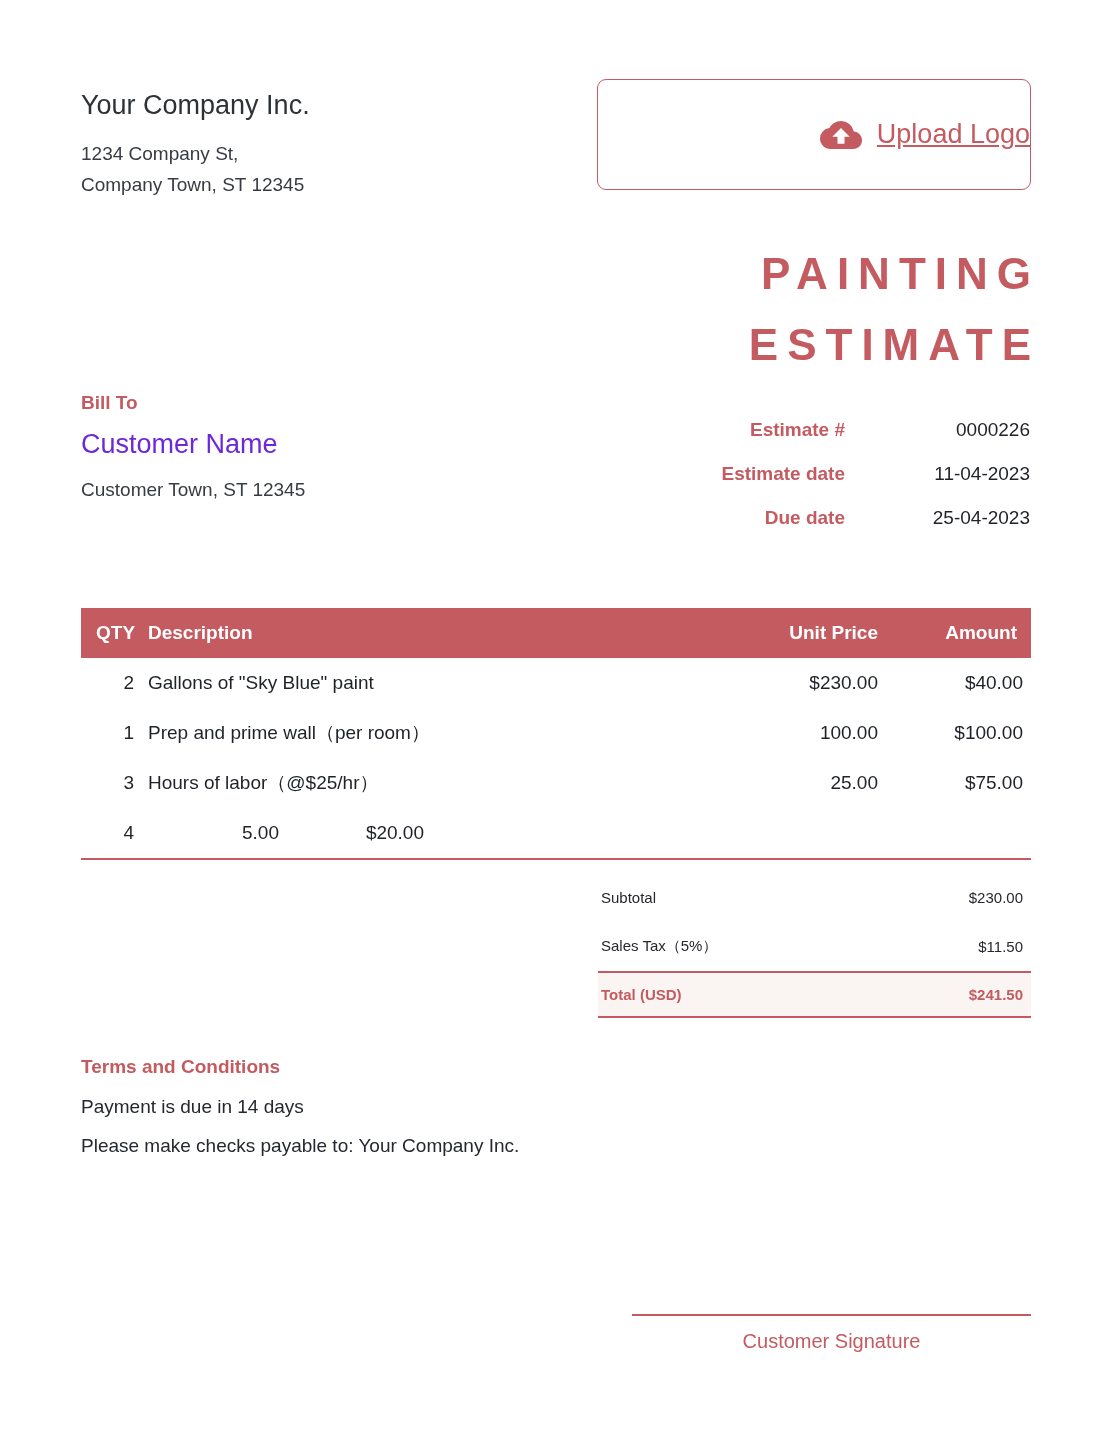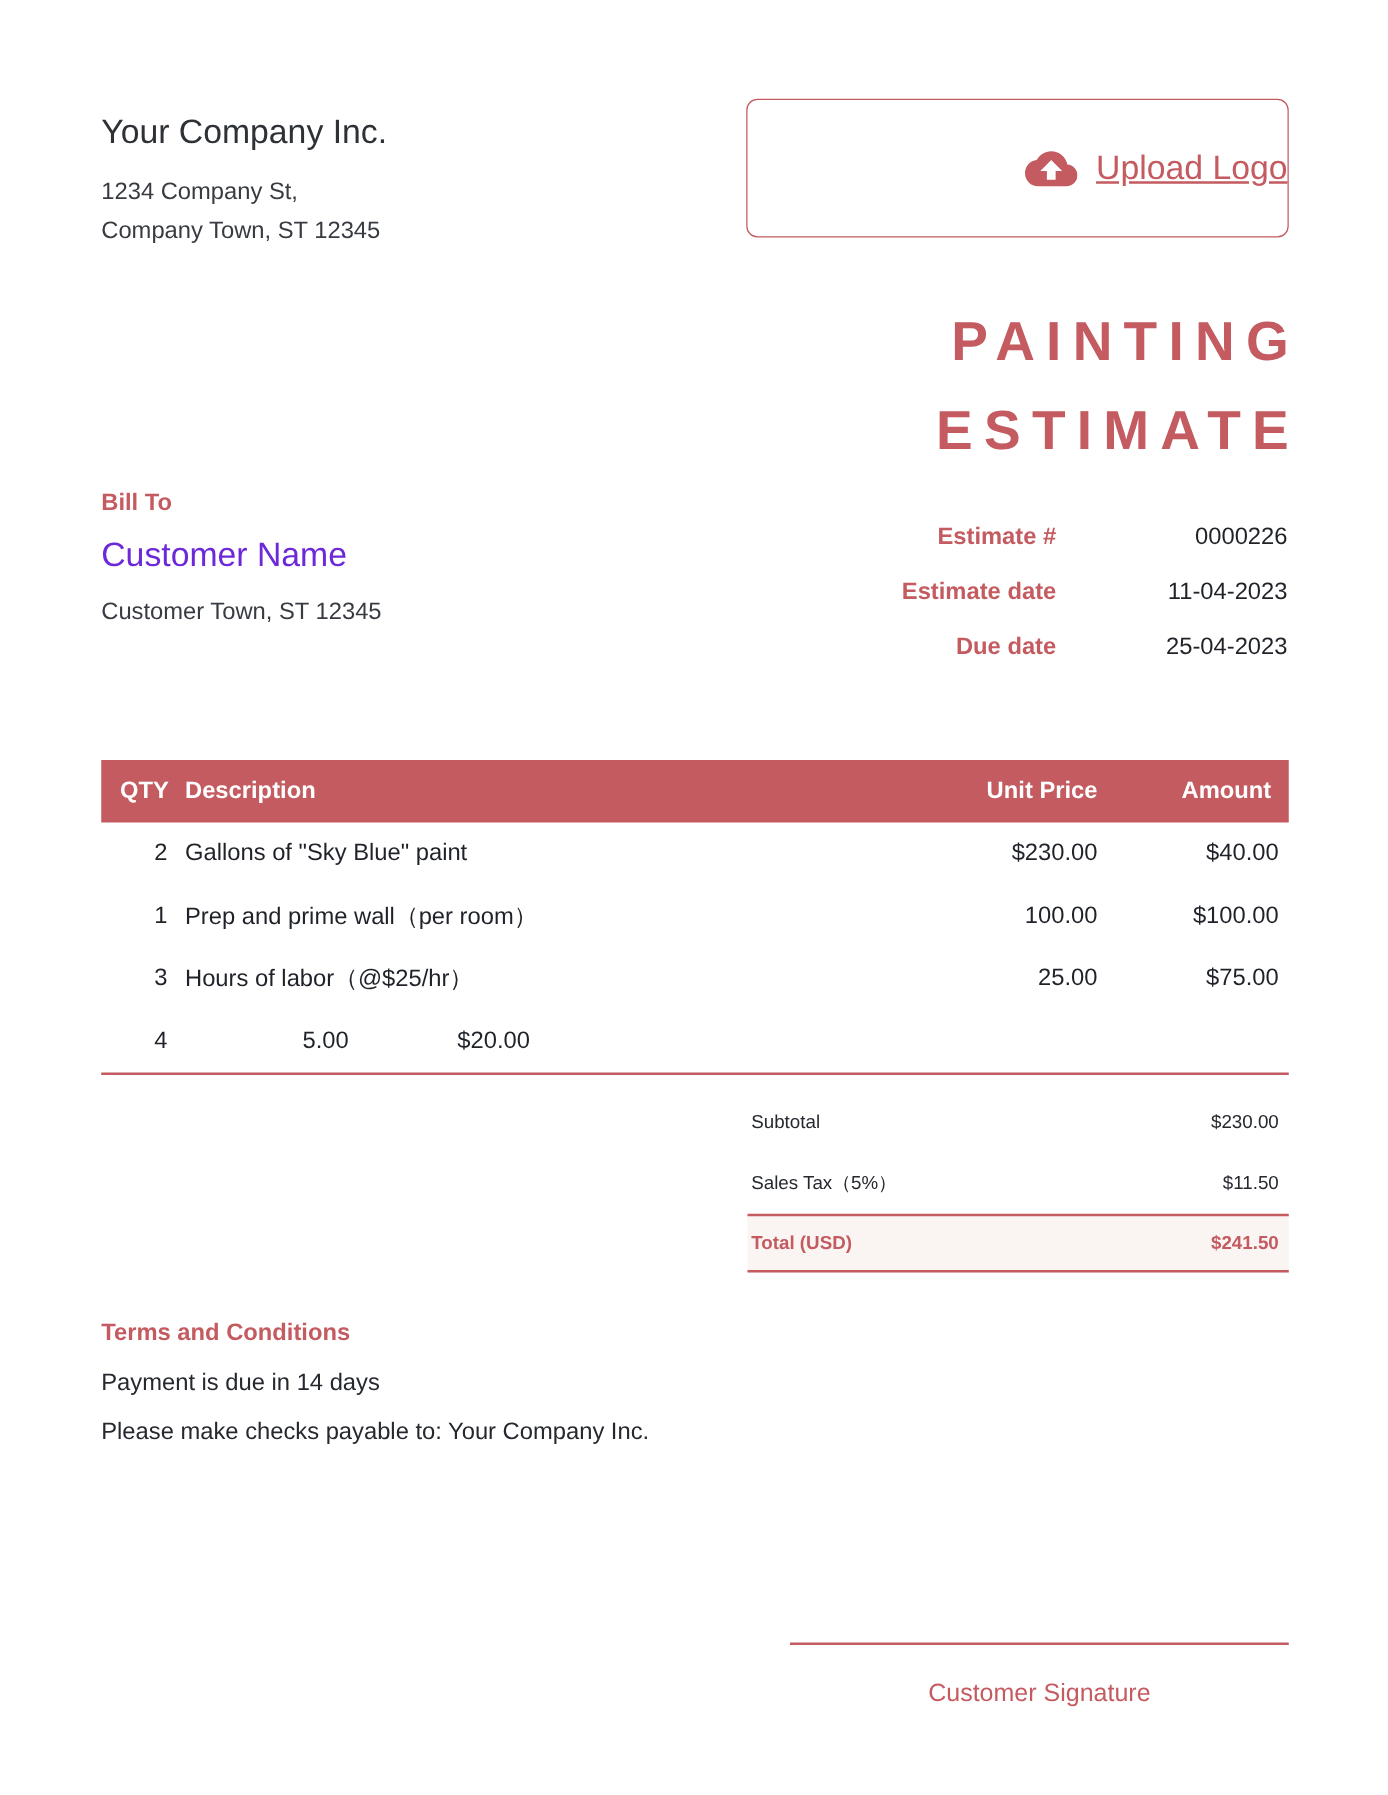--- a/index.html
+++ b/index.html
@@ -59,21 +59,21 @@
     height:47px; background:#faf5f3; border-top:2px solid #c45b60; border-bottom:2px solid #c45b60;
     font-weight:bold; color:#c45b60;
   }
   
   .terms { position:absolute; left:81px; top:1056px; }
   .terms-heading { font-size:19px; font-weight:bold; color:#c45b60; margin-bottom:18px; }
   .terms-line { font-size:19px; color:#25282e; margin-bottom:17px; }
   
   .signature { position:absolute; left:632px; top:1314px; width:399px; }
   .sig-line { border-top:2px solid #c45b60; }
-  .sig-label { text-align:center; color:#c45b60; font-size:20px; margin-top:28px; }
+  .sig-label { text-align:center; color:#c45b60; font-size:20px; margin-top:14px; }
 </style>
 </head>
 <body>
 
 <div class="page">
 
   <div class="company">
     <div class="company-name">Your Company Inc.</div>
     <div class="company-addr">
       <div>1234 Company St,</div>

